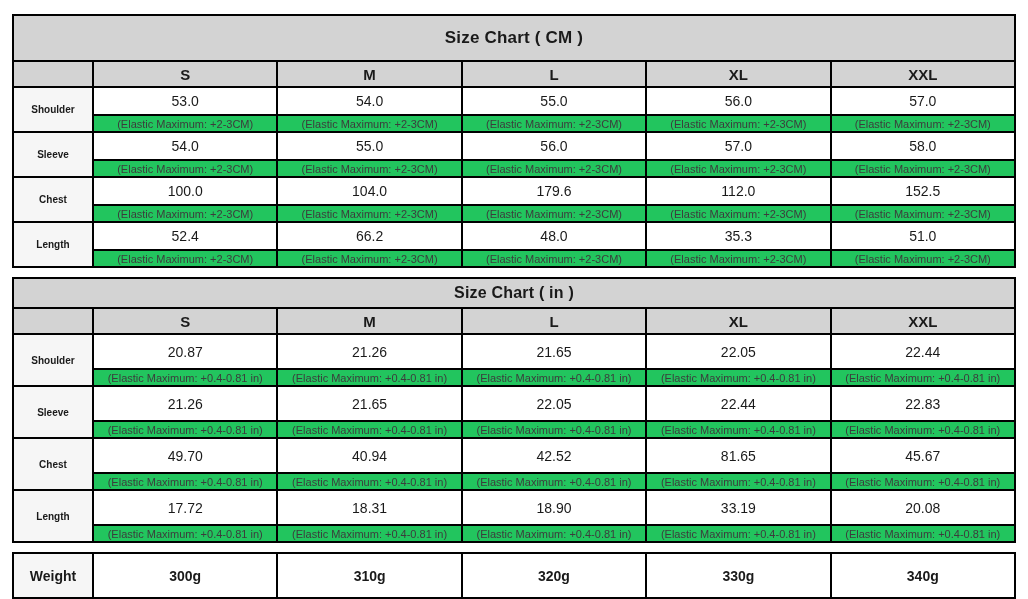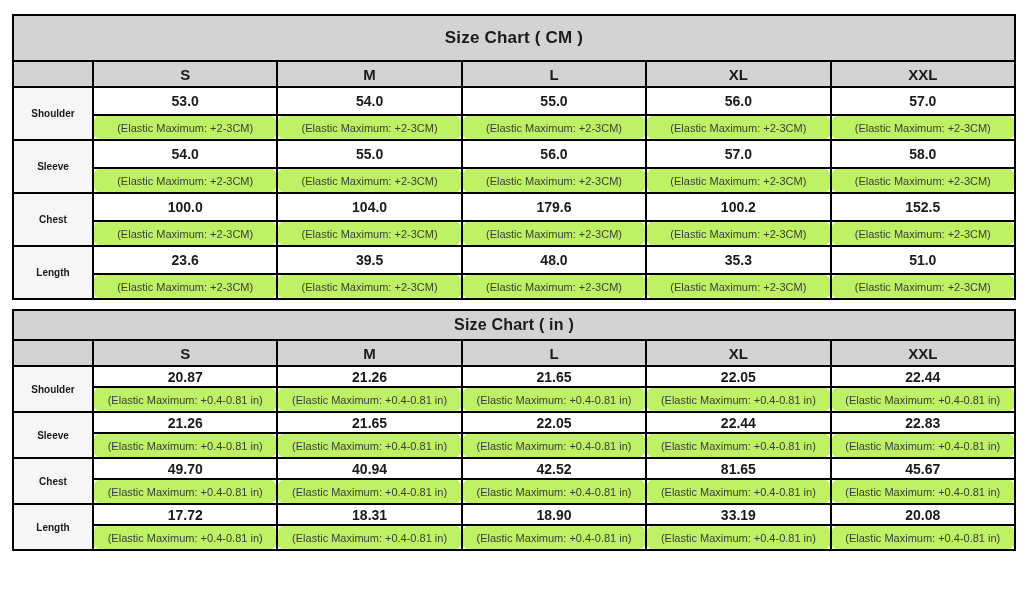--- a/index.html
+++ b/index.html
@@ -48,34 +48,33 @@
   td.label-cell {
     background: #f6f6f6;
     font-size: 10px;
     font-weight: bold;
   }
 
   td.value-cell {
     height: 28px;
     background: #ffffff;
     font-size: 14px;
-    font-weight: bold;
+    font-weight: normal;
     border-bottom-width: 1px;
   }
-  .t-in td.value-cell { height: 21px; }
+  .t-in td.value-cell { height: 35px; }
 
   td.note-cell {
-    height: 25px;
-    background: #bef264;
+    height: 17px;
+    background: #22c55e;
     font-size: 11px;
     font-weight: normal;
     color: #3c3c3c;
     border-top-width: 1px;
     white-space: pre;
-    border-radius: 9px;
   }
 
   .gap-a { height: 9px; }
   .gap-b { height: 9px; }
 
   td.weight-label-cell {
     height: 45px;
     background: #f6f6f6;
     font-size: 14px;
     font-weight: bold;
@@ -144,35 +143,35 @@
       <td class="note-cell">(Elastic Maximum:  +2-3CM)</td>
       <td class="note-cell">(Elastic Maximum:  +2-3CM)</td>
       <td class="note-cell">(Elastic Maximum:  +2-3CM)</td>
     </tr>
 
     <tr>
       <td class="label-cell" rowspan="2">Chest</td>
       <td class="value-cell">100.0</td>
       <td class="value-cell">104.0</td>
       <td class="value-cell">179.6</td>
-      <td class="value-cell">100.2</td>
+      <td class="value-cell">112.0</td>
       <td class="value-cell">152.5</td>
     </tr>
     <tr>
       <td class="note-cell">(Elastic Maximum:  +2-3CM)</td>
       <td class="note-cell">(Elastic Maximum:  +2-3CM)</td>
       <td class="note-cell">(Elastic Maximum:  +2-3CM)</td>
       <td class="note-cell">(Elastic Maximum:  +2-3CM)</td>
       <td class="note-cell">(Elastic Maximum:  +2-3CM)</td>
     </tr>
 
     <tr>
       <td class="label-cell" rowspan="2">Length</td>
-      <td class="value-cell">23.6</td>
-      <td class="value-cell">39.5</td>
+      <td class="value-cell">52.4</td>
+      <td class="value-cell">66.2</td>
       <td class="value-cell">48.0</td>
       <td class="value-cell">35.3</td>
       <td class="value-cell">51.0</td>
     </tr>
     <tr>
       <td class="note-cell">(Elastic Maximum:  +2-3CM)</td>
       <td class="note-cell">(Elastic Maximum:  +2-3CM)</td>
       <td class="note-cell">(Elastic Maximum:  +2-3CM)</td>
       <td class="note-cell">(Elastic Maximum:  +2-3CM)</td>
       <td class="note-cell">(Elastic Maximum:  +2-3CM)</td>
@@ -265,14 +264,34 @@
       <td class="note-cell">(Elastic Maximum:  +0.4-0.81 in)</td>
       <td class="note-cell">(Elastic Maximum:  +0.4-0.81 in)</td>
       <td class="note-cell">(Elastic Maximum:  +0.4-0.81 in)</td>
       <td class="note-cell">(Elastic Maximum:  +0.4-0.81 in)</td>
     </tr>
   </tbody>
     </table>
 
   <div class="gap-b"></div>
 
+  <table class="szt t-weight">
+    <colgroup>
+        <col class="c-label">
+        <col>
+        <col>
+        <col>
+        <col>
+        <col>
+      </colgroup>
+    <tbody>
+        <tr>
+      <td class="weight-label-cell">Weight</td>
+      <td class="weight-value-cell">300g</td>
+      <td class="weight-value-cell">310g</td>
+      <td class="weight-value-cell">320g</td>
+      <td class="weight-value-cell">330g</td>
+      <td class="weight-value-cell">340g</td>
+    </tr>
+  </tbody>
+    </table>
 
 </div>
 
 </body></html>

